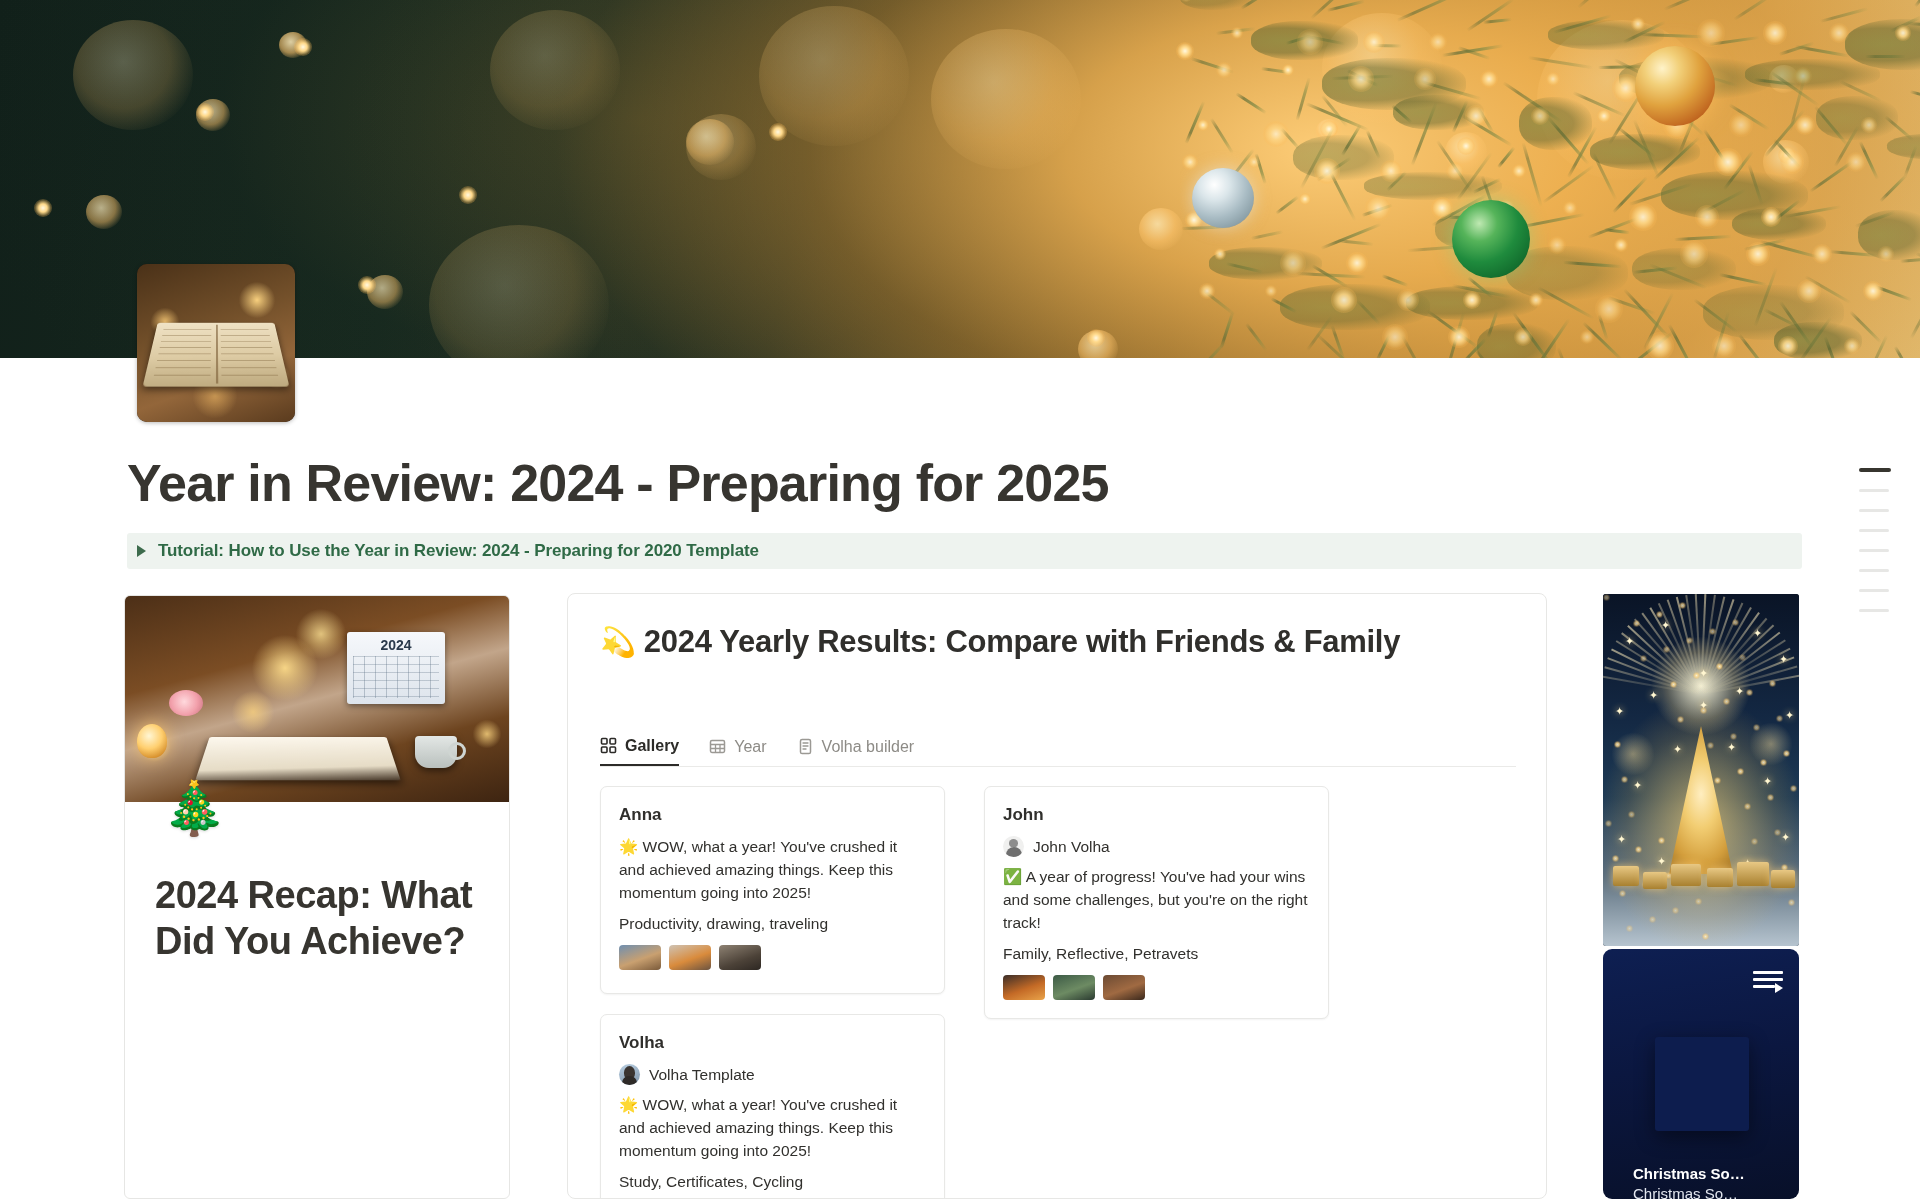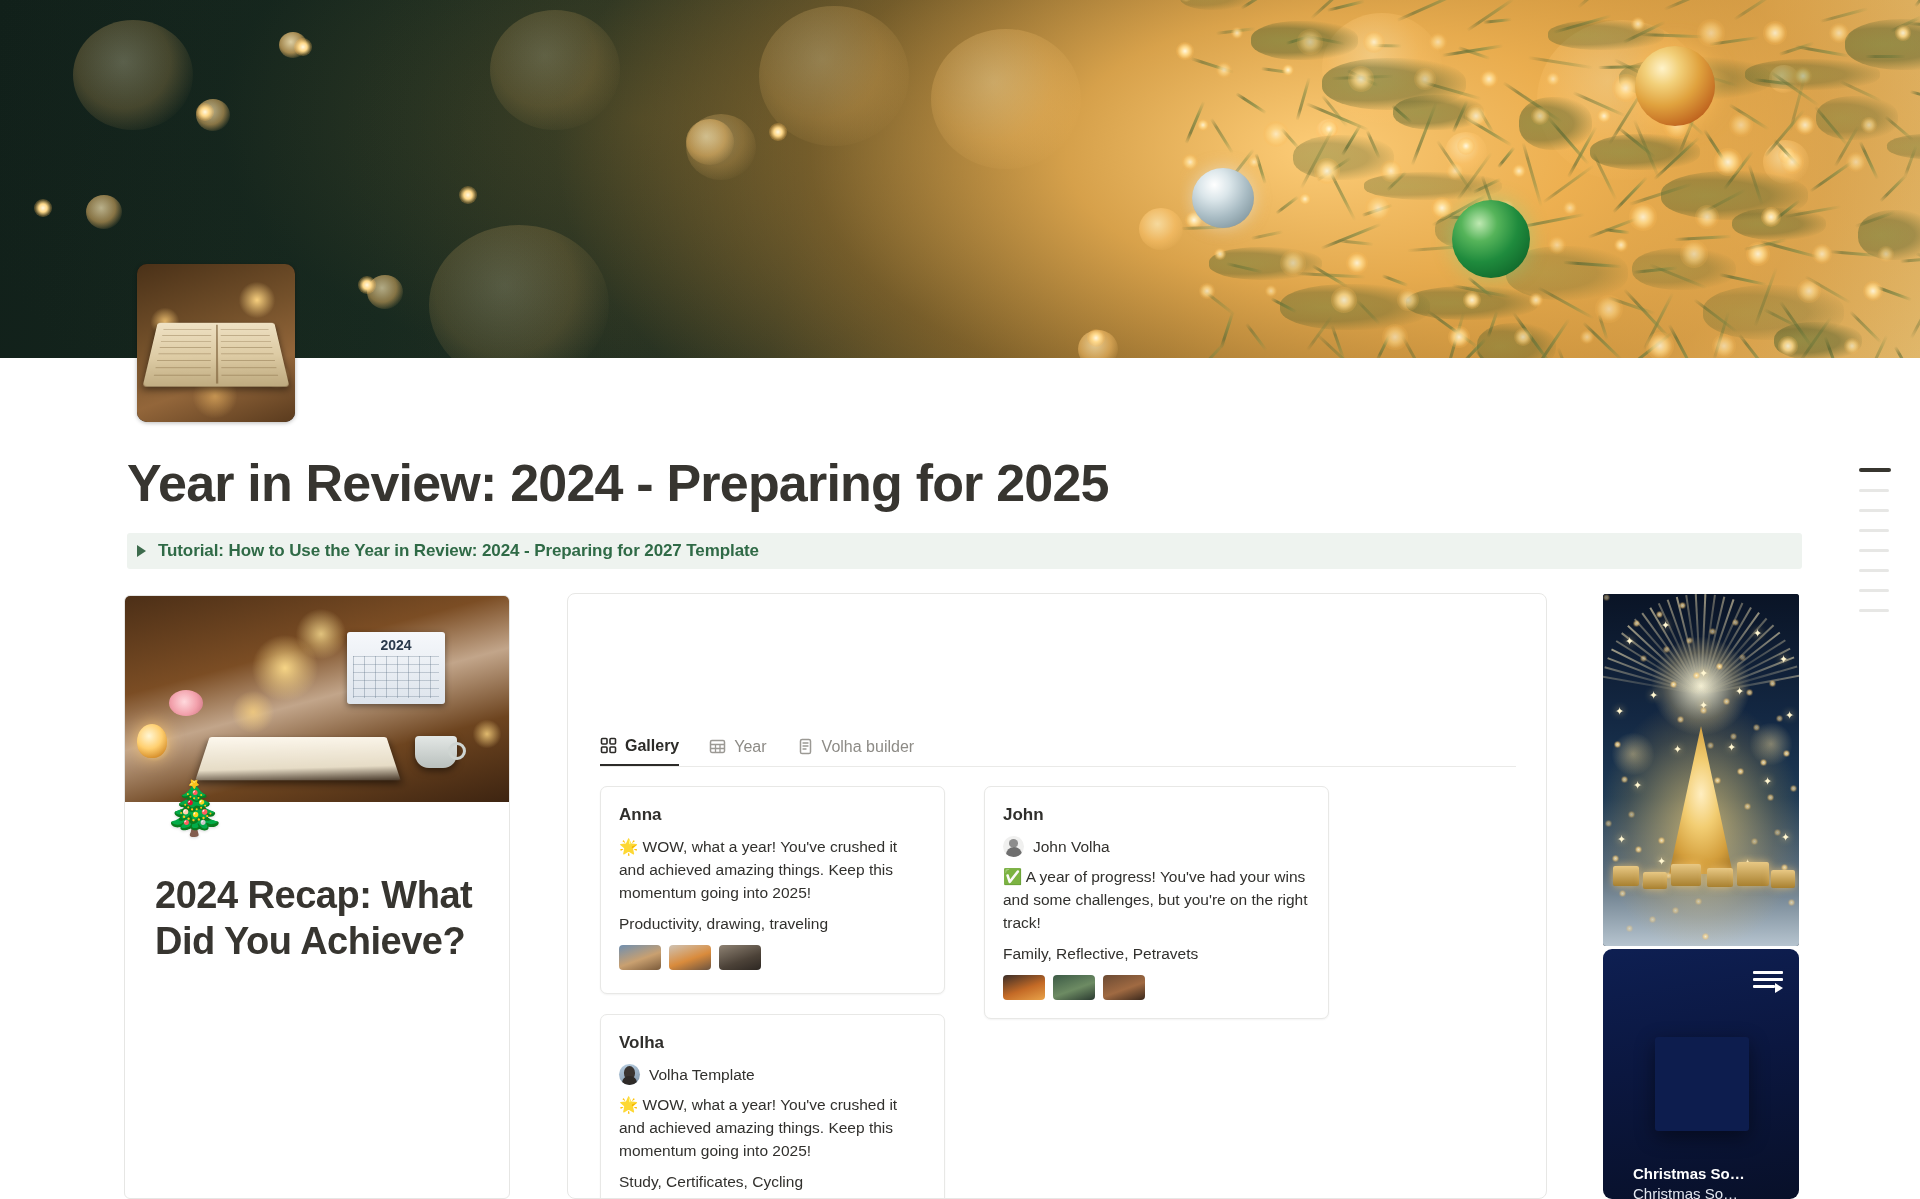--- a/index.html
+++ b/index.html
@@ -594,39 +594,42 @@
         <div class="journal-line" style="left:70px;top:58px;width:52px;"></div>
         <div class="journal-line" style="left:8px;top:66px;width:52px;"></div>
         <div class="journal-line" style="left:70px;top:66px;width:52px;"></div>
       </div>
   </div>
 
   <h1 class="title">Year in Review: 2024 - Preparing for 2025</h1>
 
   <div class="tutorial">
     <span class="tri"></span>
-    <span class="tutorial-label">Tutorial: How to Use the Year in Review: 2024 - Preparing for 2027 Template</span>
+    <span class="tutorial-label">Tutorial: How to Use the Year in Review: 2024 - Preparing for 2020 Template</span>
   </div>
 
   <div class="left-card">
     <div class="left-hero">
       <div class="left-hero-art"></div>
       <div class="hero-calendar">2024
         <div class="hero-cal-grid"></div>
       </div>
       <div class="hero-book"></div>
       <div class="hero-cup"></div>
       <div class="hero-bulb"></div>
       <div class="hero-flower"></div>
     </div>
     <div class="tree-emoji">🎄</div>
     <div class="left-heading">2024 Recap: What Did You Achieve?</div>
   </div>
 
   <div class="main-card">
+    <div class="main-title">
+      <span class="dizzy">💫</span><span>2024 Yearly Results: Compare with Friends &amp; Family</span>
+    </div>
 
     <div class="tabs">
       <div class="tab active">
         <svg width="17" height="17" viewBox="0 0 17 17" fill="none">
           <rect class="ic" x="1.5" y="1.5" width="5.5" height="5.5" rx="1" stroke-width="1.6"></rect>
           <rect class="ic" x="10" y="1.5" width="5.5" height="5.5" rx="1" stroke-width="1.6"></rect>
           <rect class="ic" x="1.5" y="10" width="5.5" height="5.5" rx="1" stroke-width="1.6"></rect>
           <rect class="ic" x="10" y="10" width="5.5" height="5.5" rx="1" stroke-width="1.6"></rect>
         </svg>
         <span class="tab-label">Gallery</span>

